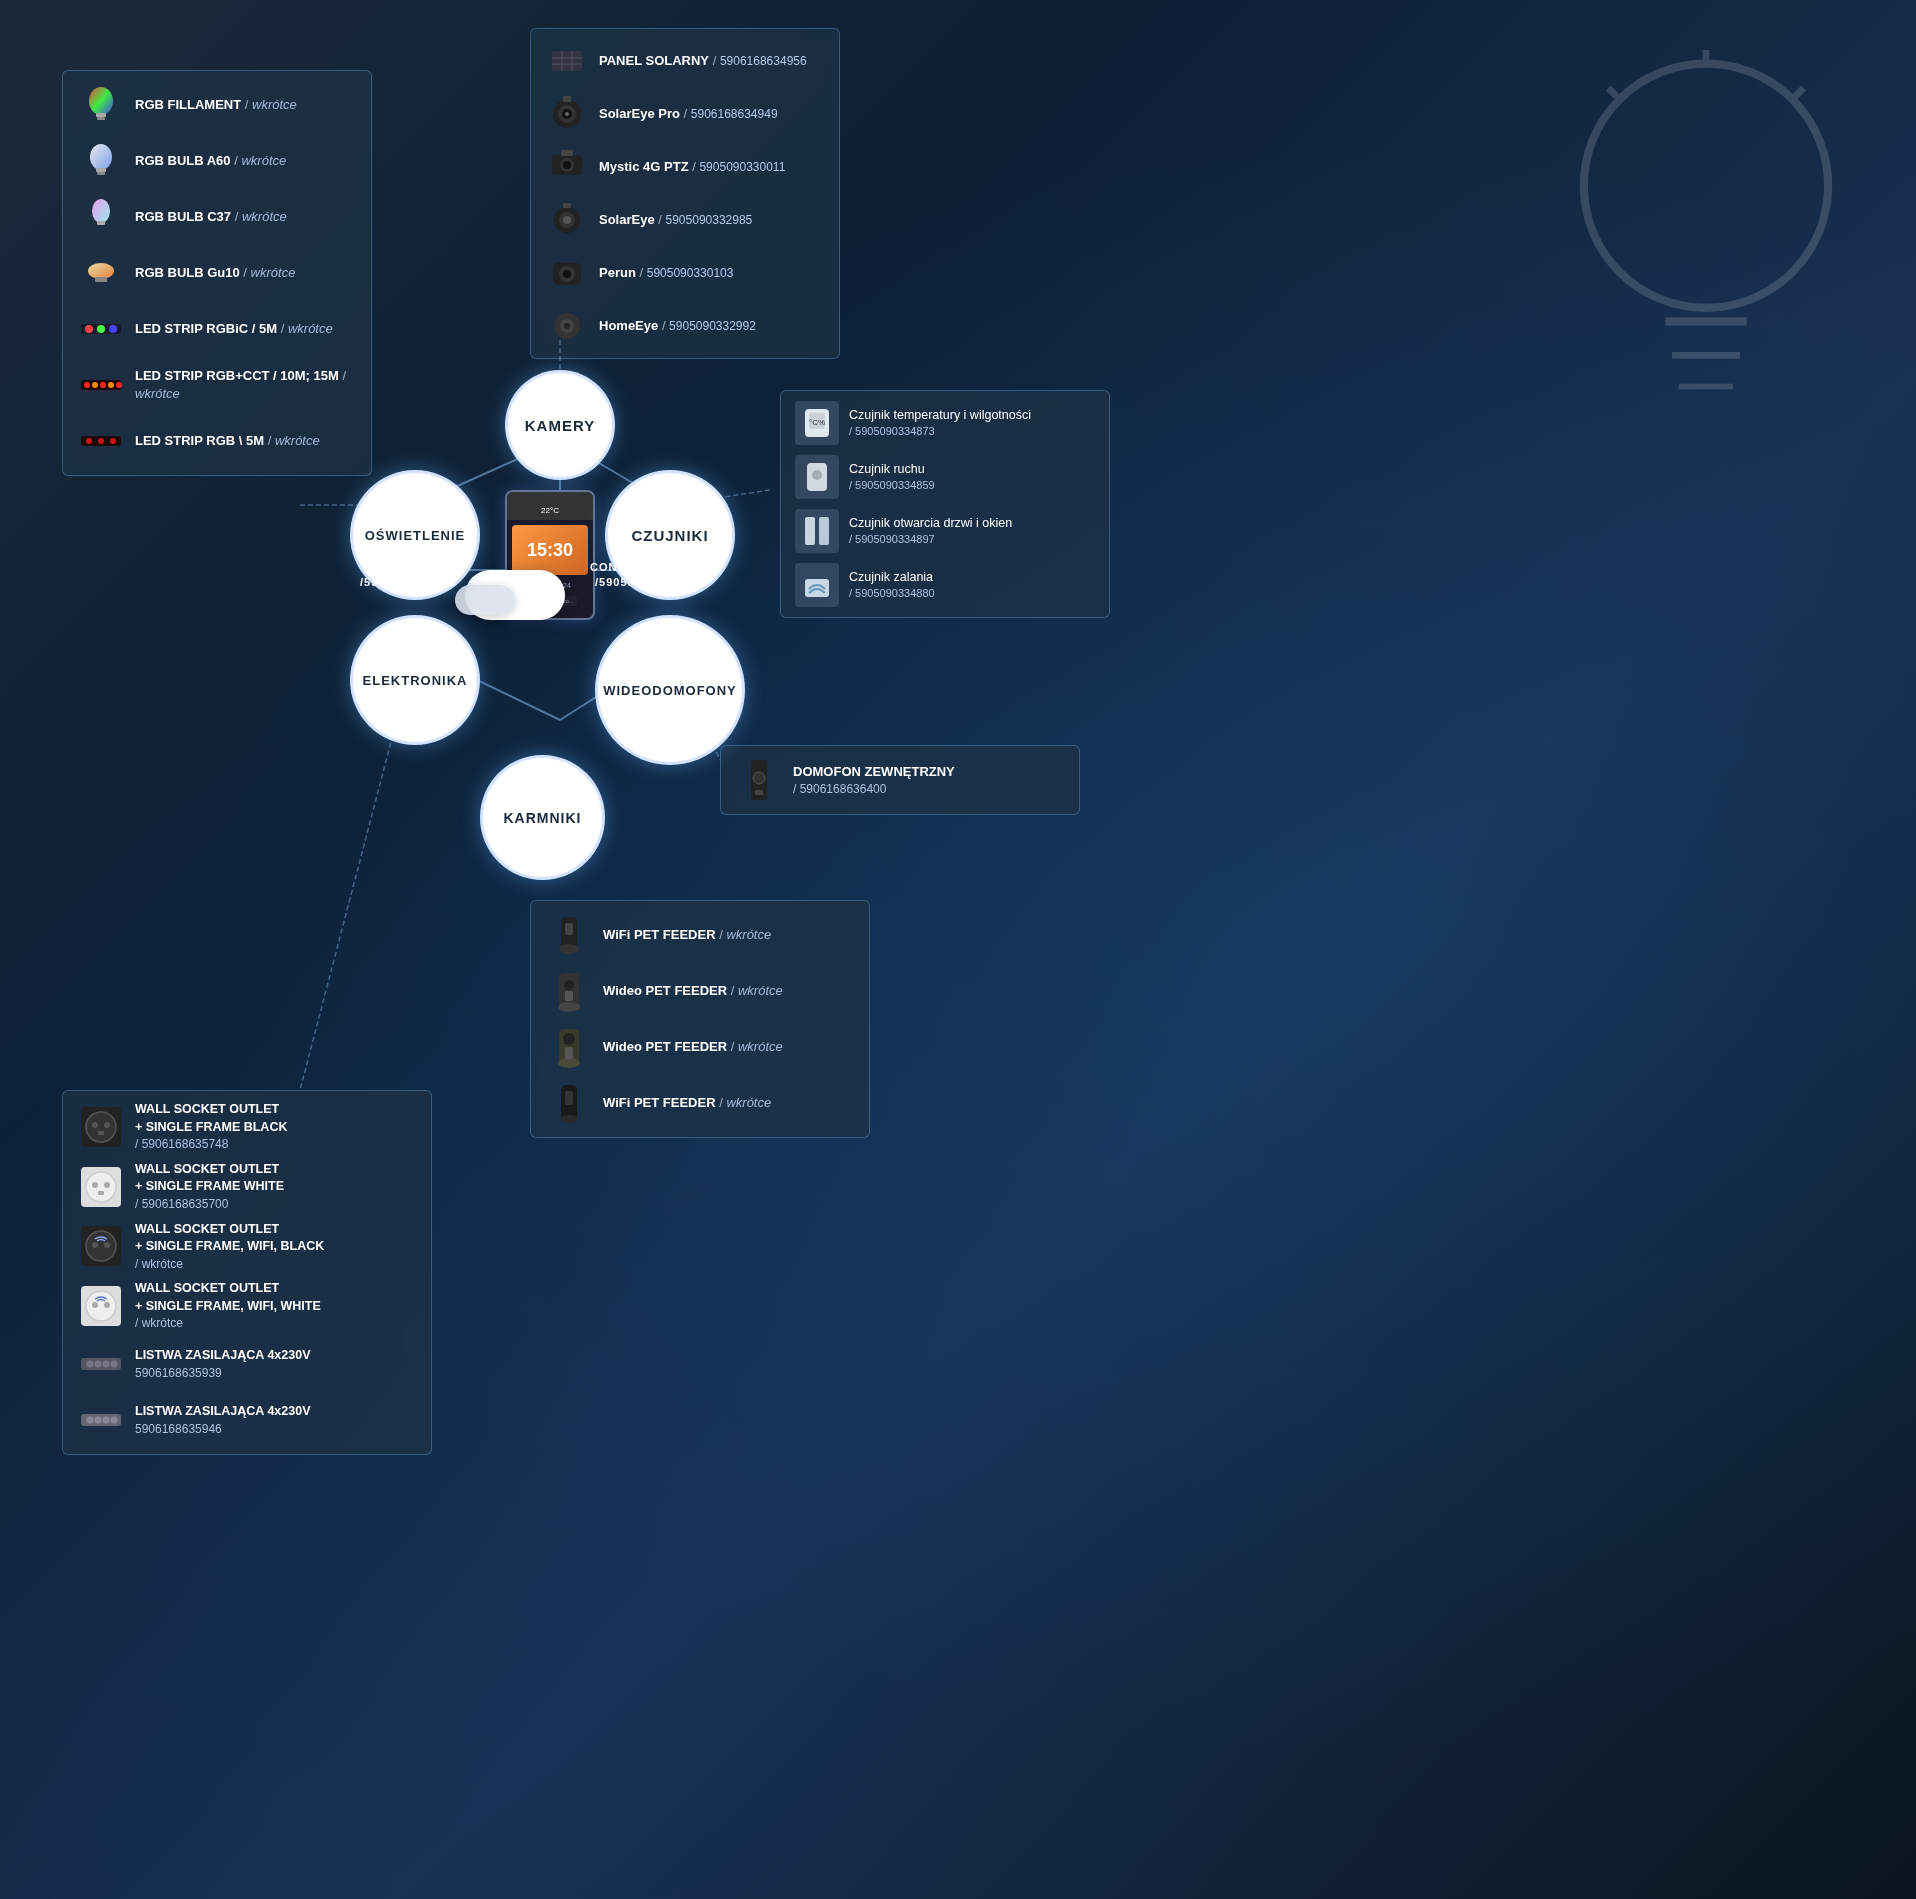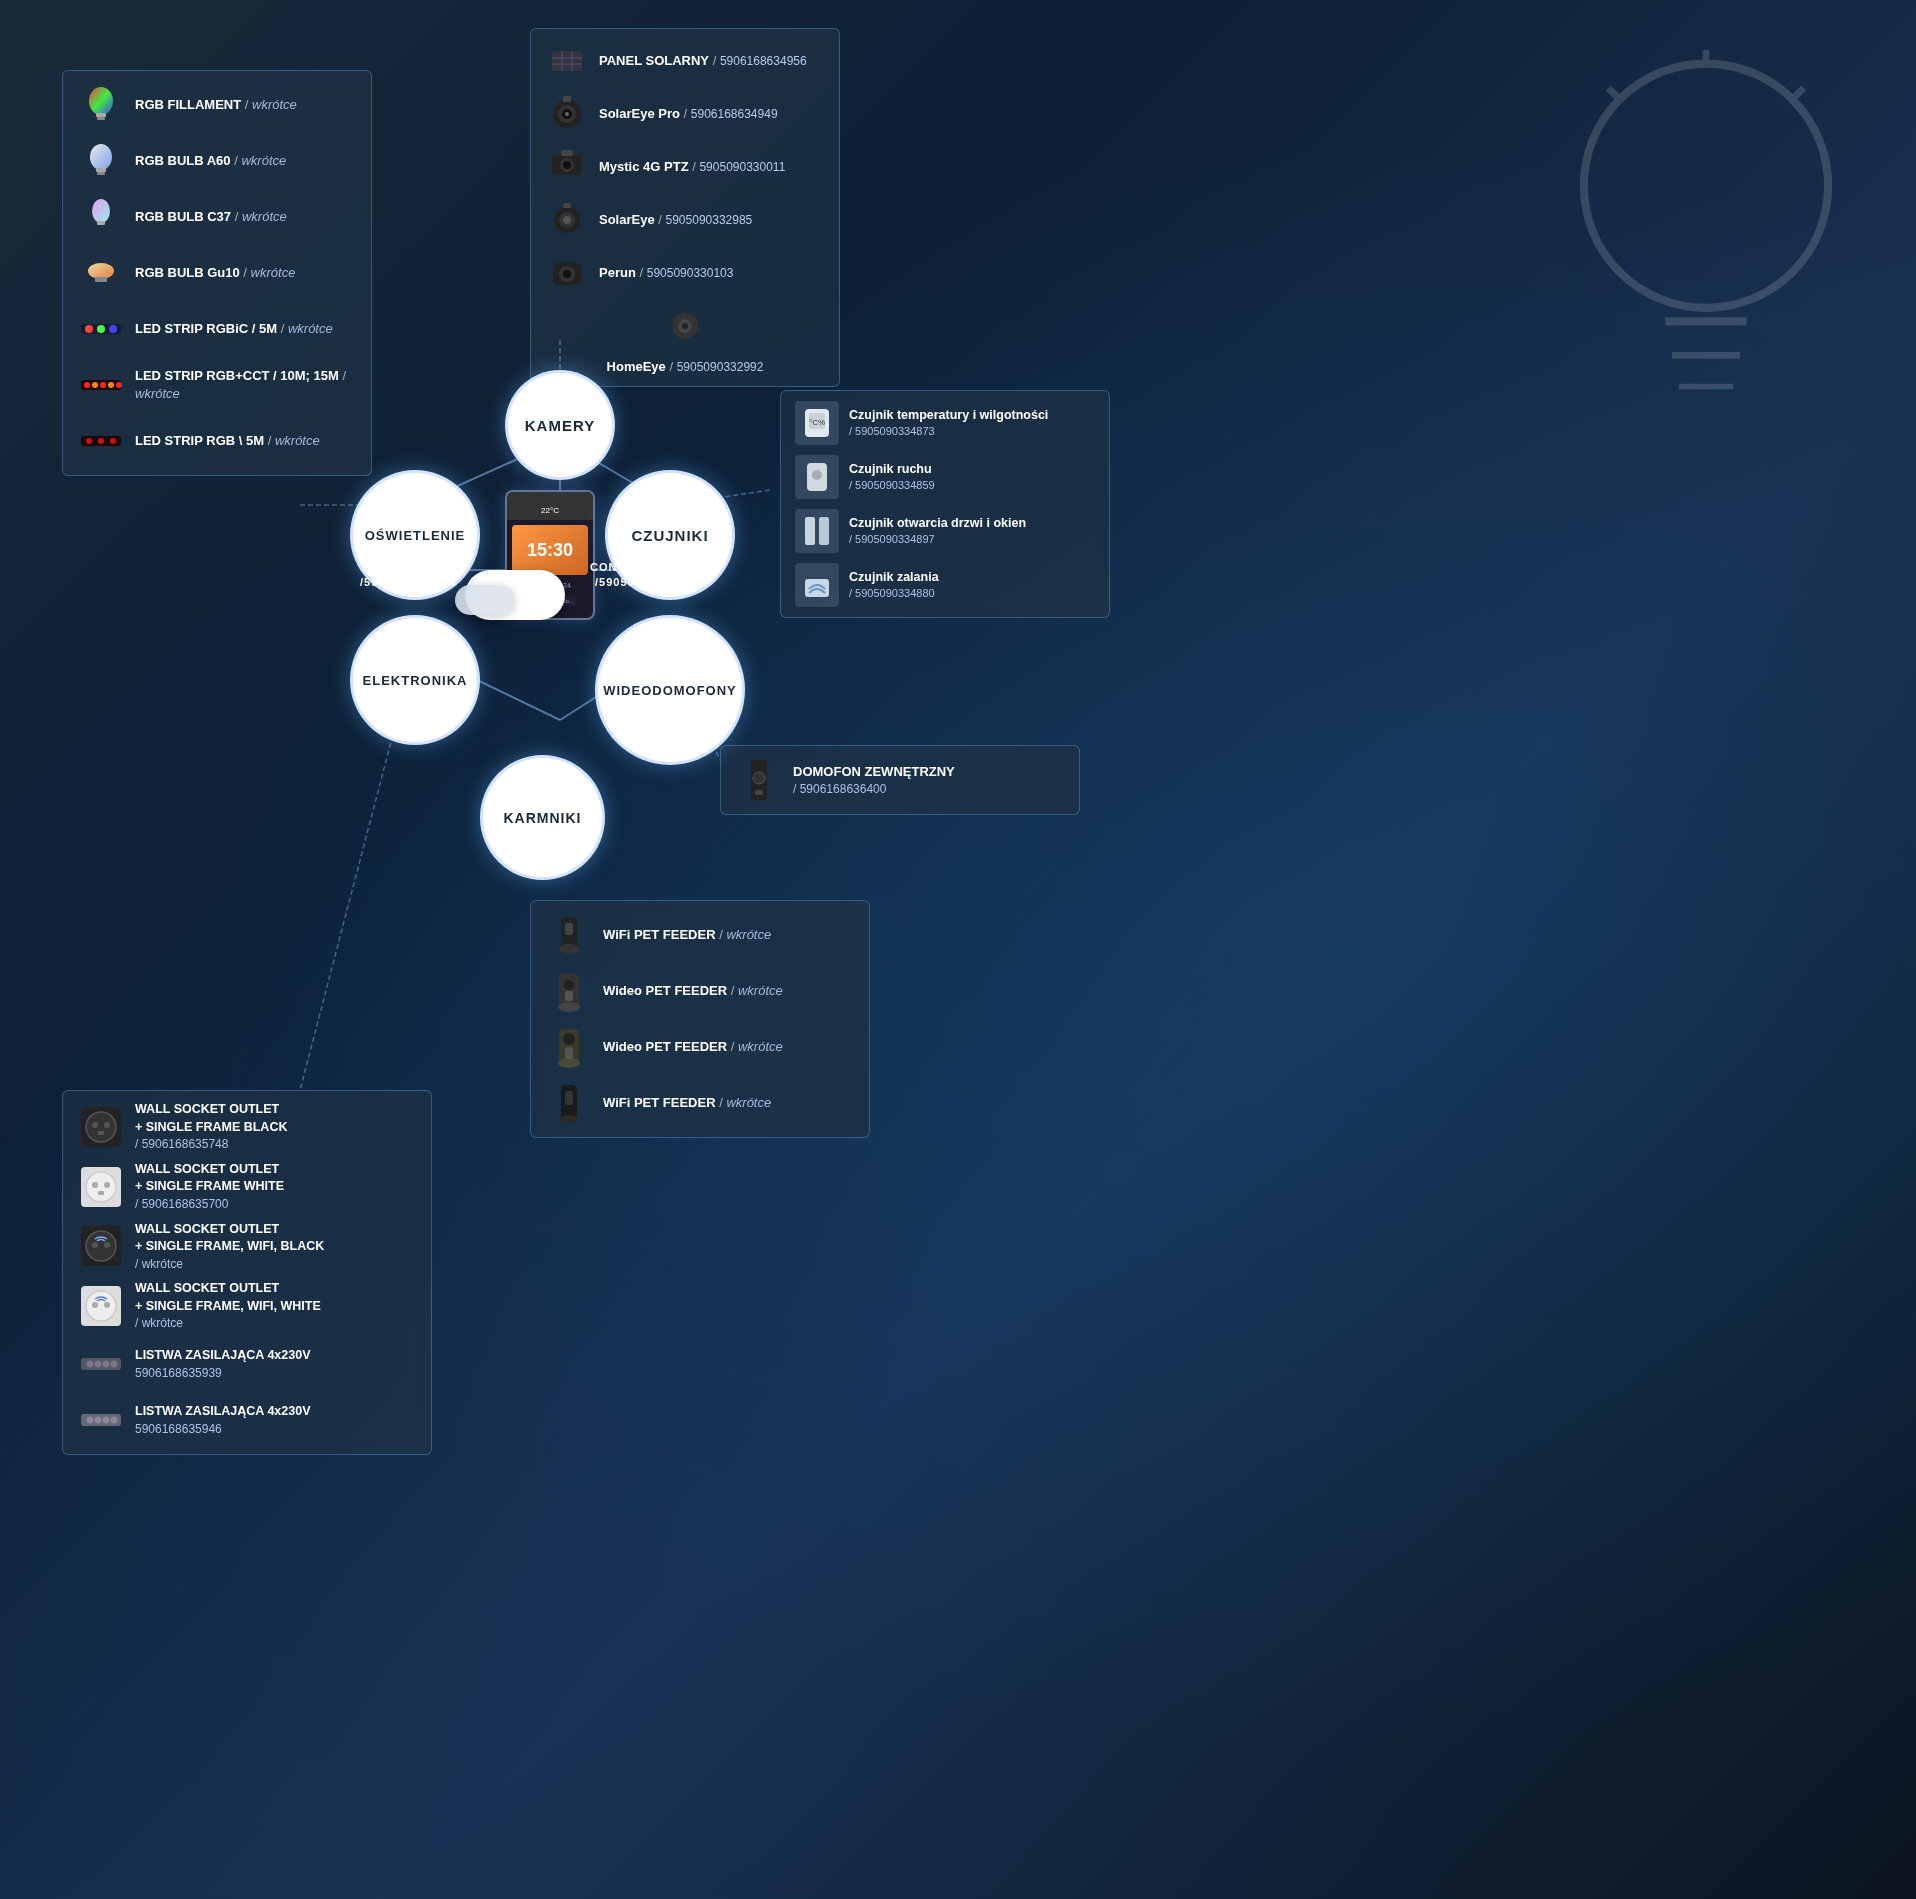--- a/index.html
+++ b/index.html
@@ -119,37 +119,37 @@
       flex-shrink: 0;
       background: rgba(200,220,255,0.15);
       border-radius: 4px;
       display: flex;
       align-items: center;
       justify-content: center;
     }
     .sensor-text {
       color: white;
       font-size: 12.5px;
-      font-weight: 700;
+      font-weight: 400;
       line-height: 1.4;
     }
     .sensor-code {
       font-weight: 400;
       color: rgba(200,220,255,0.85);
       font-size: 11px;
     }
 
     
     .camera-row {
       display: flex;
       align-items: center;
       margin-bottom: 9px;
       gap: 10px;
     }
-    .camera-row:last-child { margin-bottom: 0; flex-direction: column; }
+    .camera-row:last-child { margin-bottom: 0; }
     .camera-icon {
       width: 44px;
       height: 44px;
       flex-shrink: 0;
       display: flex;
       align-items: center;
       justify-content: center;
     }
 
     

